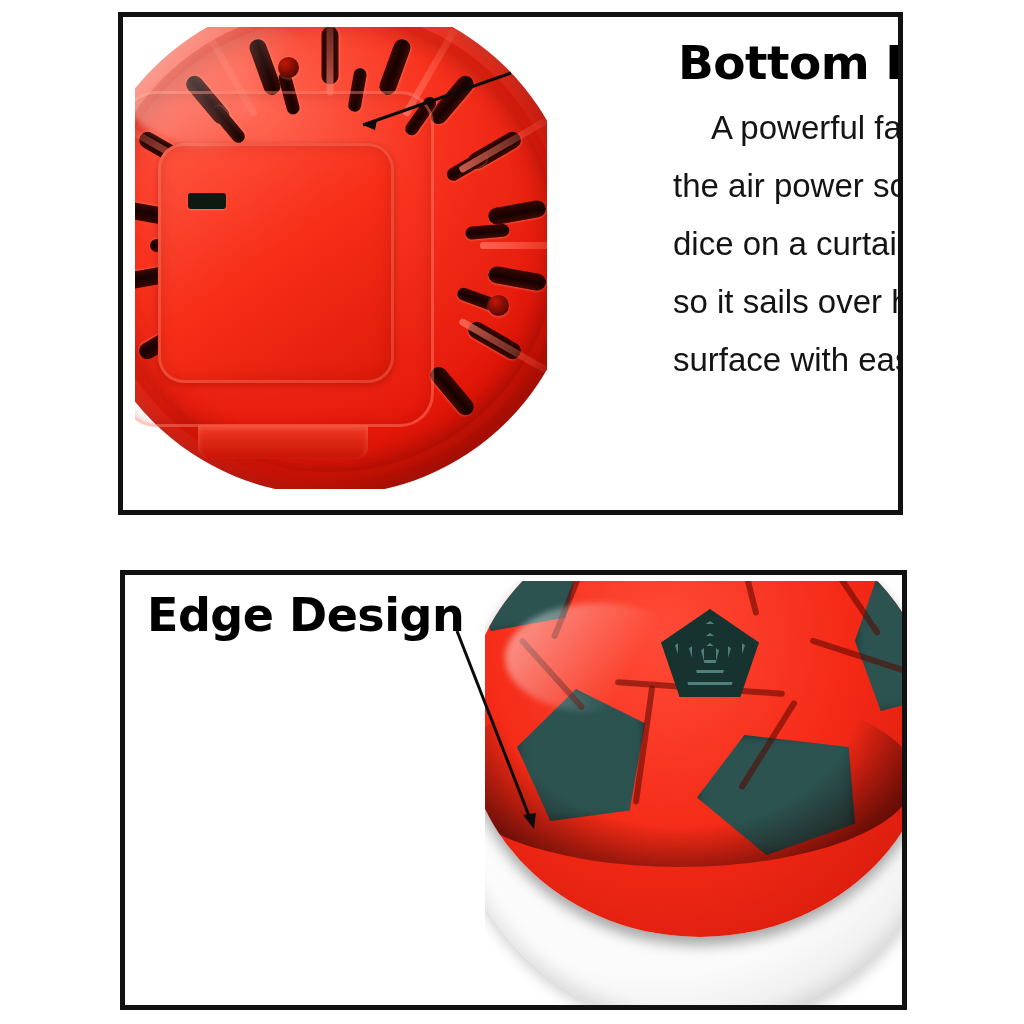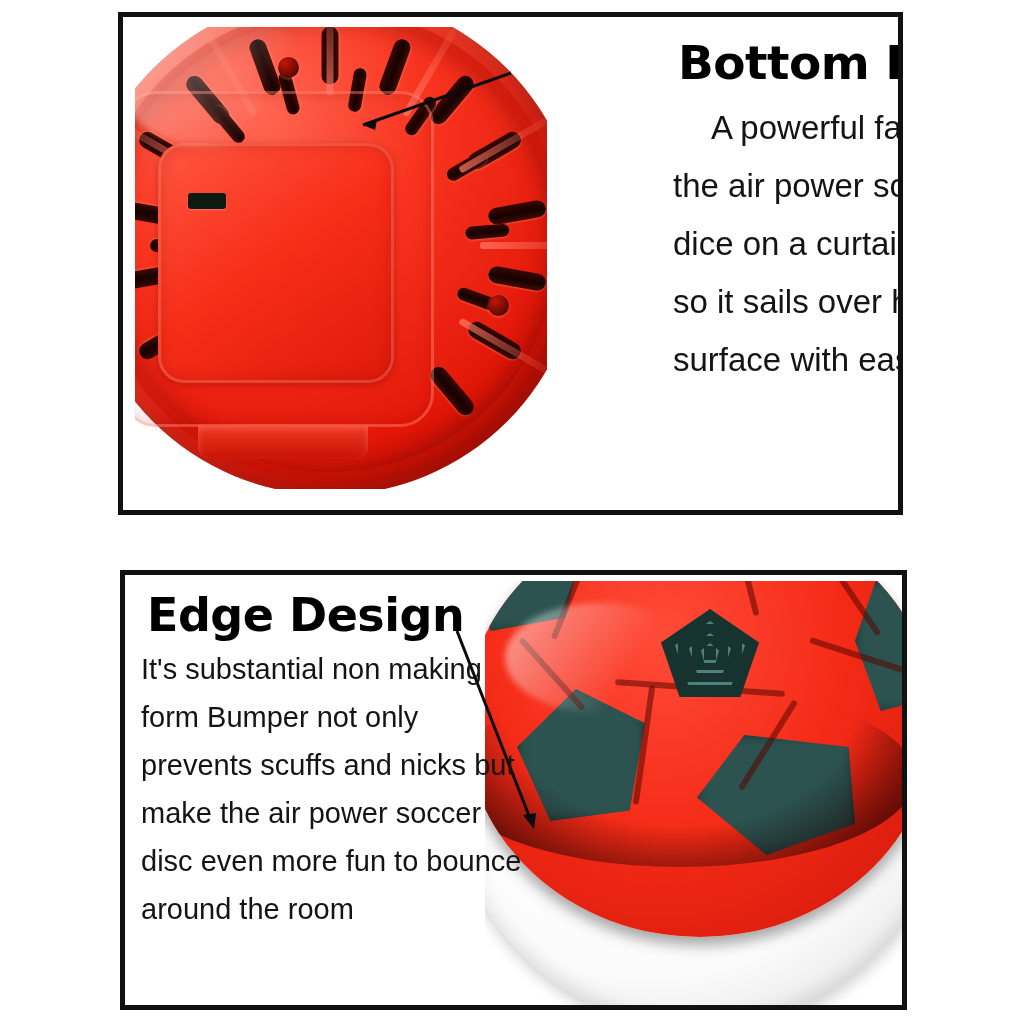--- a/index.html
+++ b/index.html
@@ -35,20 +35,21 @@
     left: 118px;
     top: 12px;
     width: 785px;
     height: 503px;
   }
   #panel-edge-design {
     left: 120px;
     top: 570px;
     width: 787px;
     height: 440px;
+    text-align: right;
   }
 
   
   .heading {
     position: absolute;
     font-family: "DejaVu Sans", sans-serif;
     font-weight: bold;
     color: #000000;
     letter-spacing: -0.5px;
     white-space: nowrap;
@@ -378,16 +379,15 @@
       </div>
     </div>
 
     <svg class="leader" style="left:0; top:0; width:787px; height:440px;" viewBox="0 0 787 440">
       <line x1="332" y1="56" x2="406" y2="246" stroke="#0b0b0b" stroke-width="3"></line>
       <polygon points="409,254 398,240 411,238" fill="#0b0b0b"></polygon>
     </svg>
 
     <div class="heading" id="heading-edge-design">Edge Design</div>
 
-    <div class="body-text" id="body-edge-design">It's substantial  non making form Bumper not only prevents scuffs and nicks but make the air power soccer disc even more fun to bounce around the room</div>
   </div>
 
 </div>
 
 </body></html>

